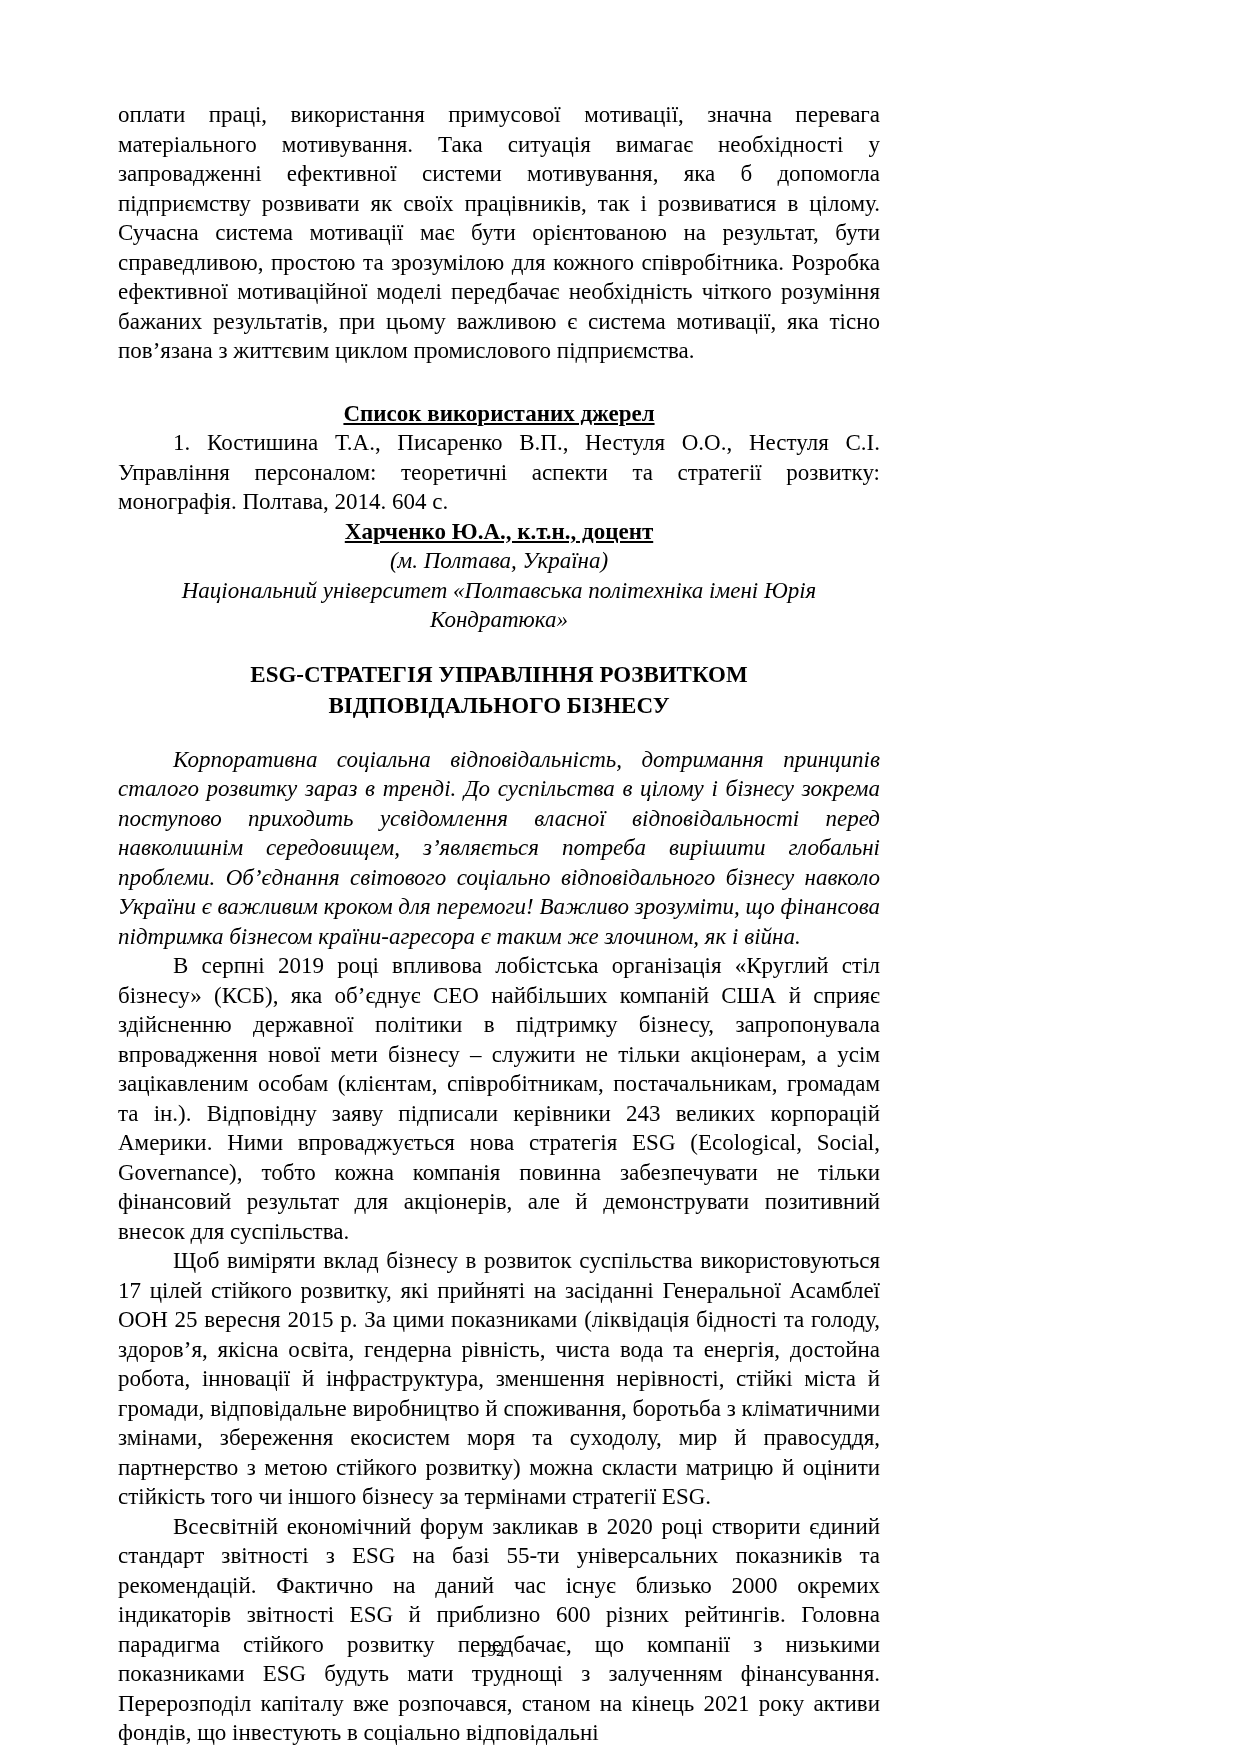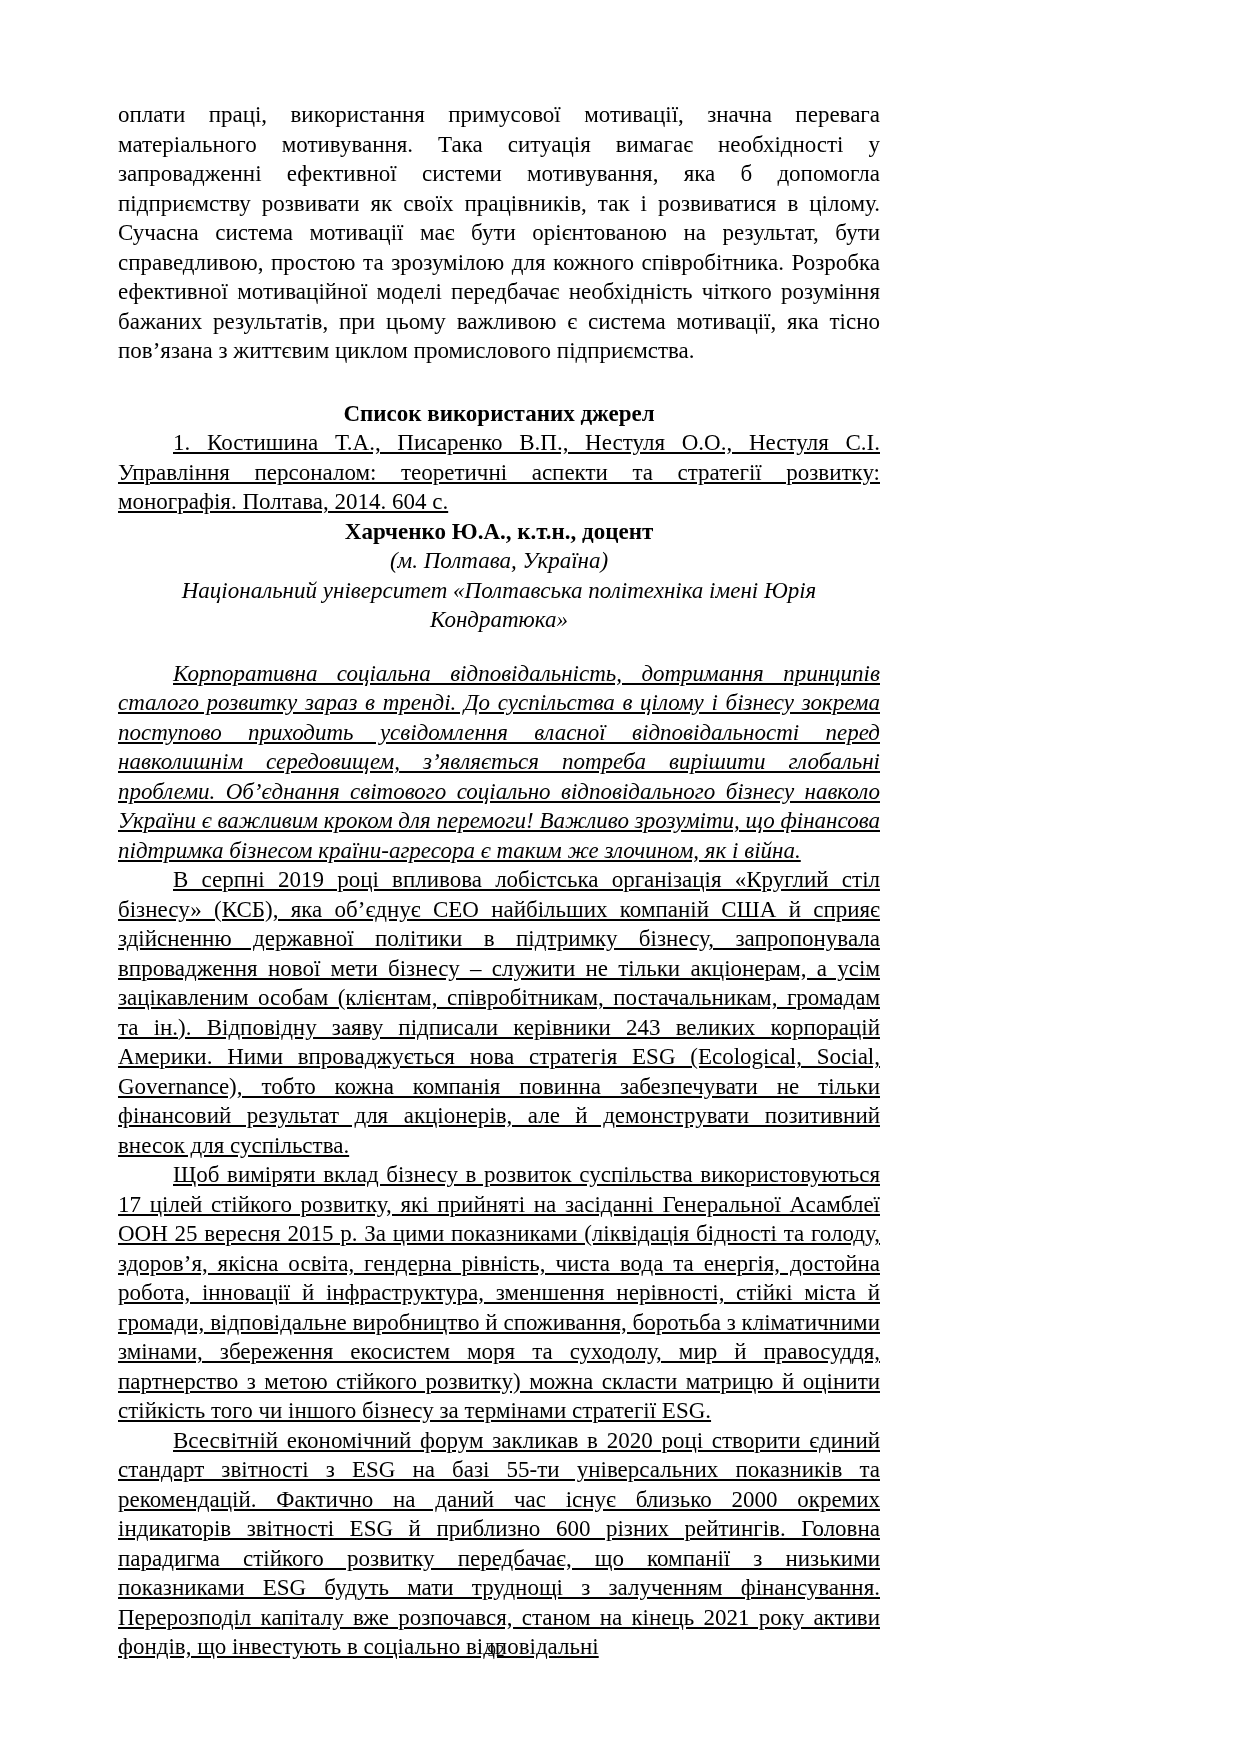--- a/index.html
+++ b/index.html
@@ -19,24 +19,24 @@
     padding: 100px 112px 0 118px;
     overflow: hidden;
   }
   .body {
     margin: 0;
     line-height: 29.5px;
     font-size: 23px;
     font-weight: normal;
   }
   .j { text-align: justify; }
-  .ind { text-indent: 55px; text-decoration: underline; }
+  .ind { text-indent: 55px; }
   .center { text-align: center; }
   .it { font-style: italic; }
-  .bold { font-weight: bold; }
+  .bold { font-weight: bold; text-decoration: underline; }
   .refs-heading {
     margin: 33px 0 0 0;
   }
   .udc {
     margin-top: 54px;
     text-align: left;
   }
   .title {
     margin: 24px 0 0 0;
     font-size: 23px;
@@ -69,20 +69,21 @@
   <p class="body j ind">1. Костишина Т.А., Писаренко В.П., Нестуля О.О., Нестуля С.І. Управління персоналом: теоретичні аспекти та стратегії розвитку: монографія. Полтава, 2014. 604 с.</p>
 
 
 
   <p class="body center bold">Харченко Ю.А., к.т.н., доцент</p>
 
   <p class="body center it">(м. Полтава, Україна)</p>
 
   <p class="body center it">Національний університет «Полтавська політехніка імені Юрія Кондратюка»</p>
 
+  <h2 class="title"><span>ESG-СТРАТЕГІЯ УПРАВЛІННЯ РОЗВИТКОМ</span><br><span>ВІДПОВІДАЛЬНОГО БІЗНЕСУ</span></h2>
 
   <p class="body j ind it abstract">Корпоративна соціальна відповідальність, дотримання принципів сталого розвитку зараз в тренді. До суспільства в цілому і бізнесу зокрема поступово приходить усвідомлення власної відповідальності перед навколишнім середовищем, з’являється потреба вирішити глобальні проблеми. Об’єднання світового соціально відповідального бізнесу навколо України є важливим кроком для перемоги! Важливо зрозуміти, що фінансова підтримка бізнесом країни-агресора є таким же злочином, як і війна.</p>
 
   <p class="body j ind">В серпні 2019 році впливова лобістська організація «Круглий стіл бізнесу» (КСБ), яка об’єднує СЕО найбільших компаній США й сприяє здійсненню державної політики в підтримку бізнесу, запропонувала впровадження нової мети бізнесу – служити не тільки акціонерам, а усім зацікавленим особам (клієнтам, співробітникам, постачальникам, громадам та ін.). Відповідну заяву підписали керівники 243 великих корпорацій Америки. Ними впроваджується нова стратегія ESG (Ecological, Social, Governance), тобто кожна компанія повинна забезпечувати не тільки фінансовий результат для акціонерів, але й демонструвати позитивний внесок для суспільства.</p>
 
   <p class="body j ind">Щоб виміряти вклад бізнесу в розвиток суспільства використовуються 17 цілей стійкого розвитку, які прийняті на засіданні Генеральної Асамблеї ООН 25 вересня 2015 р. За цими показниками (ліквідація бідності та голоду, здоров’я, якісна освіта, гендерна рівність, чиста вода та енергія, достойна робота, інновації й інфраструктура, зменшення нерівності, стійкі міста й громади, відповідальне виробництво й споживання, боротьба з кліматичними змінами, збереження екосистем моря та суходолу, мир й правосуддя, партнерство з метою стійкого розвитку) можна скласти матрицю й оцінити стійкість того чи іншого бізнесу за термінами стратегії ESG.</p>
 
   <p class="body j ind">Всесвітній економічний форум закликав в 2020 році створити єдиний стандарт звітності з ESG на базі 55-ти універсальних показників та рекомендацій. Фактично на даний час існує близько 2000 окремих індикаторів звітності ESG й приблизно 600 різних рейтингів. Головна парадигма стійкого розвитку передбачає, що компанії з низькими показниками ESG будуть мати труднощі з залученням фінансування. Перерозподіл капіталу вже розпочався, станом на кінець 2021 року активи фондів, що інвестують в соціально відповідальні</p>
 
   <div class="page-number">92</div>

